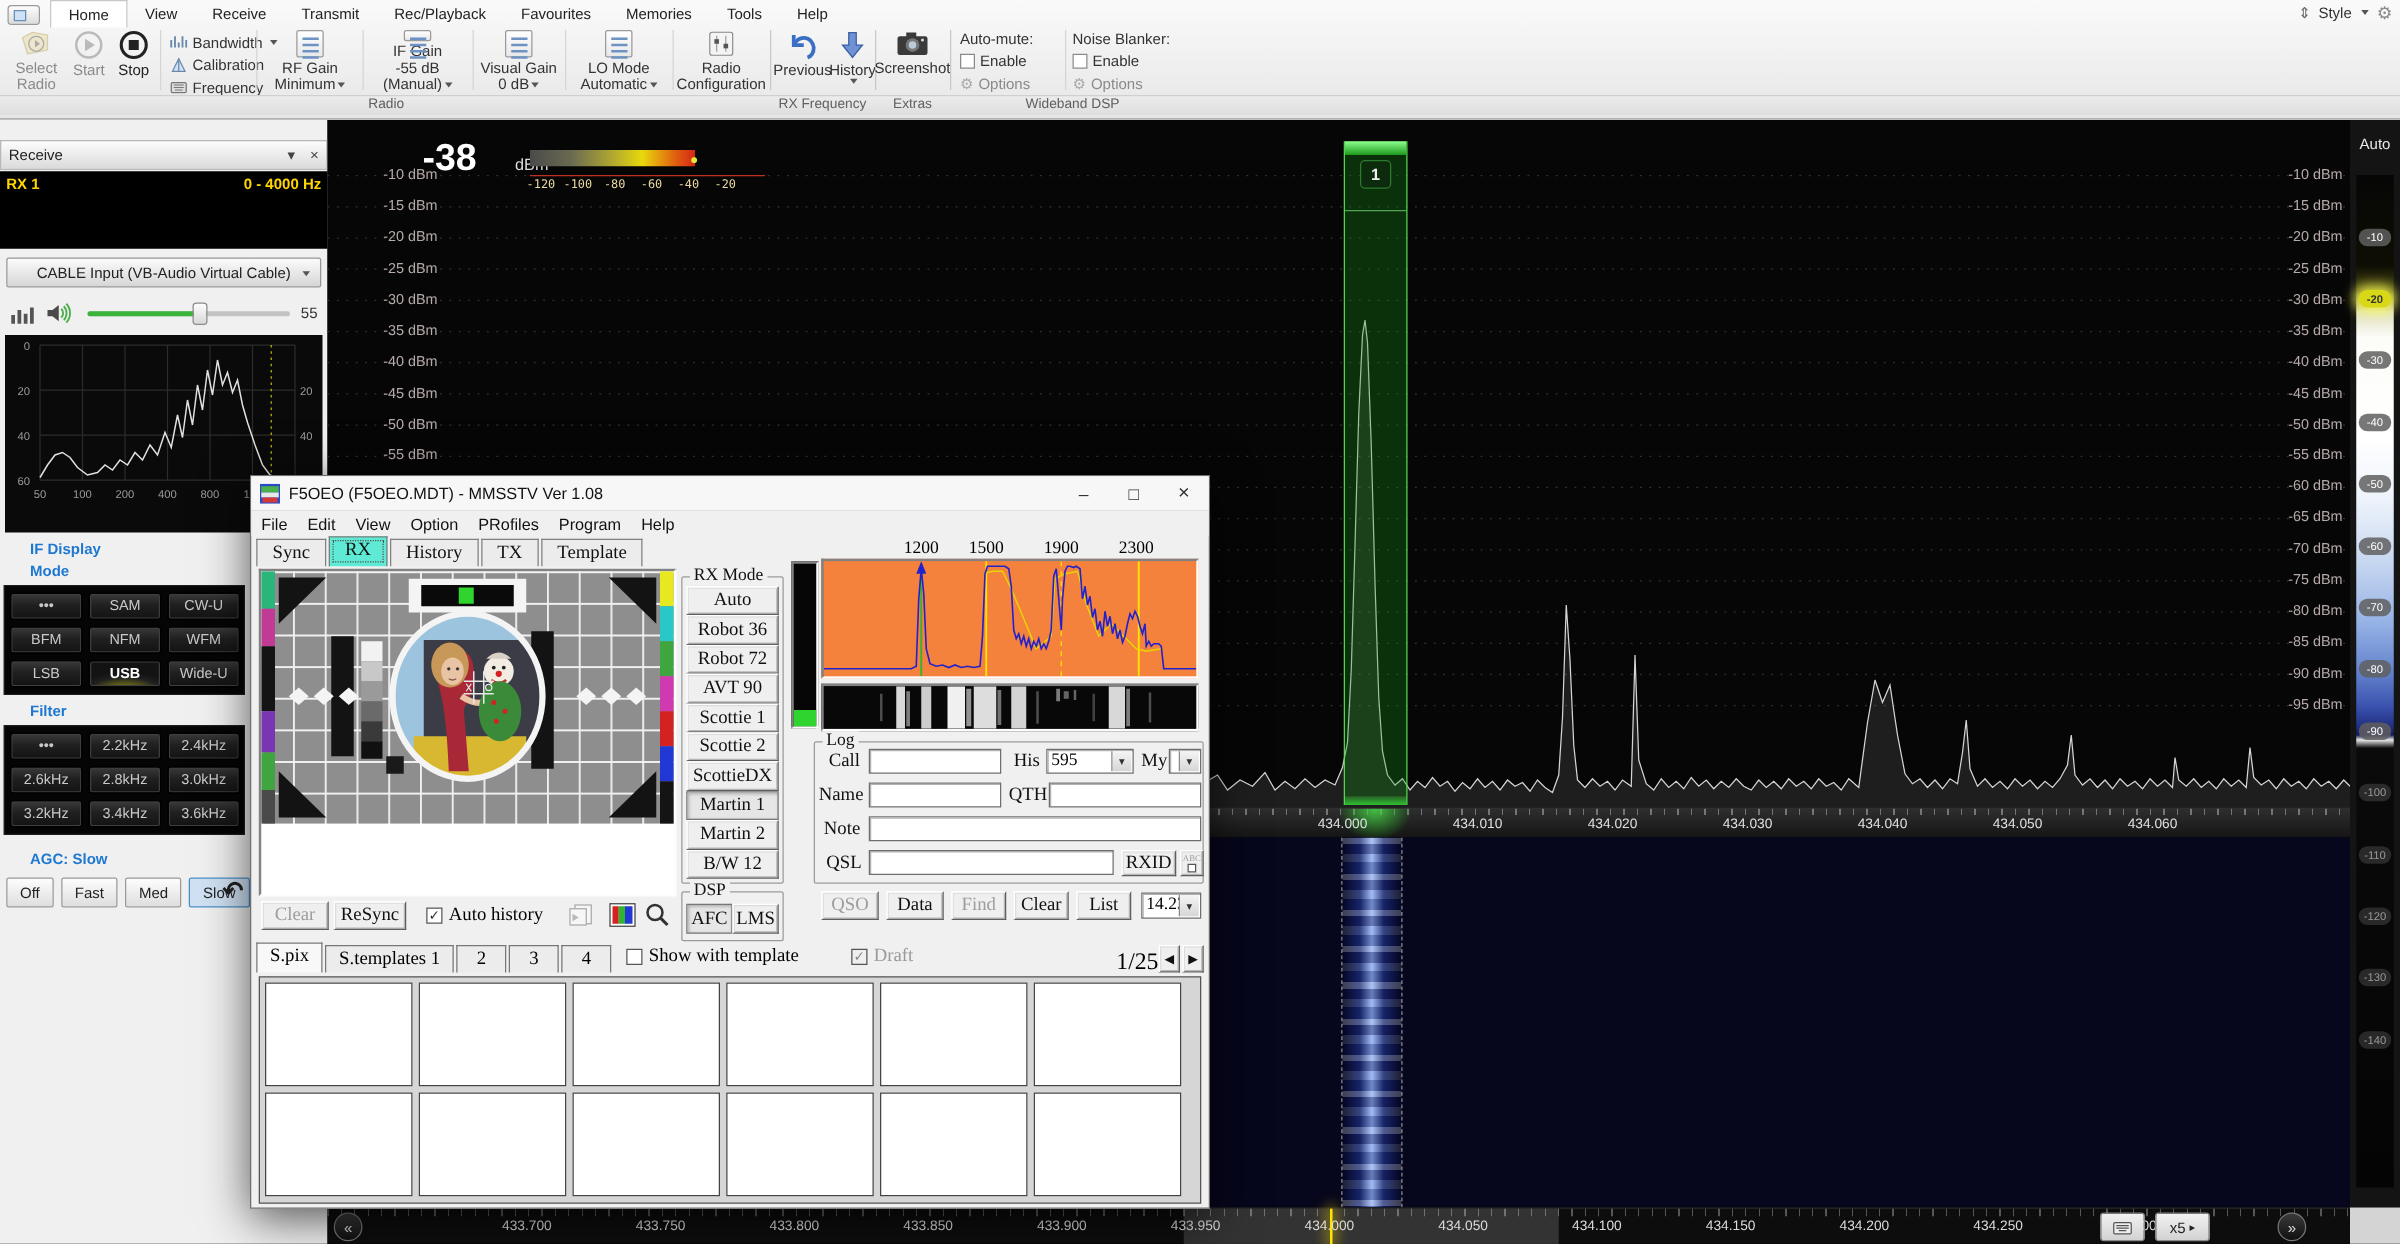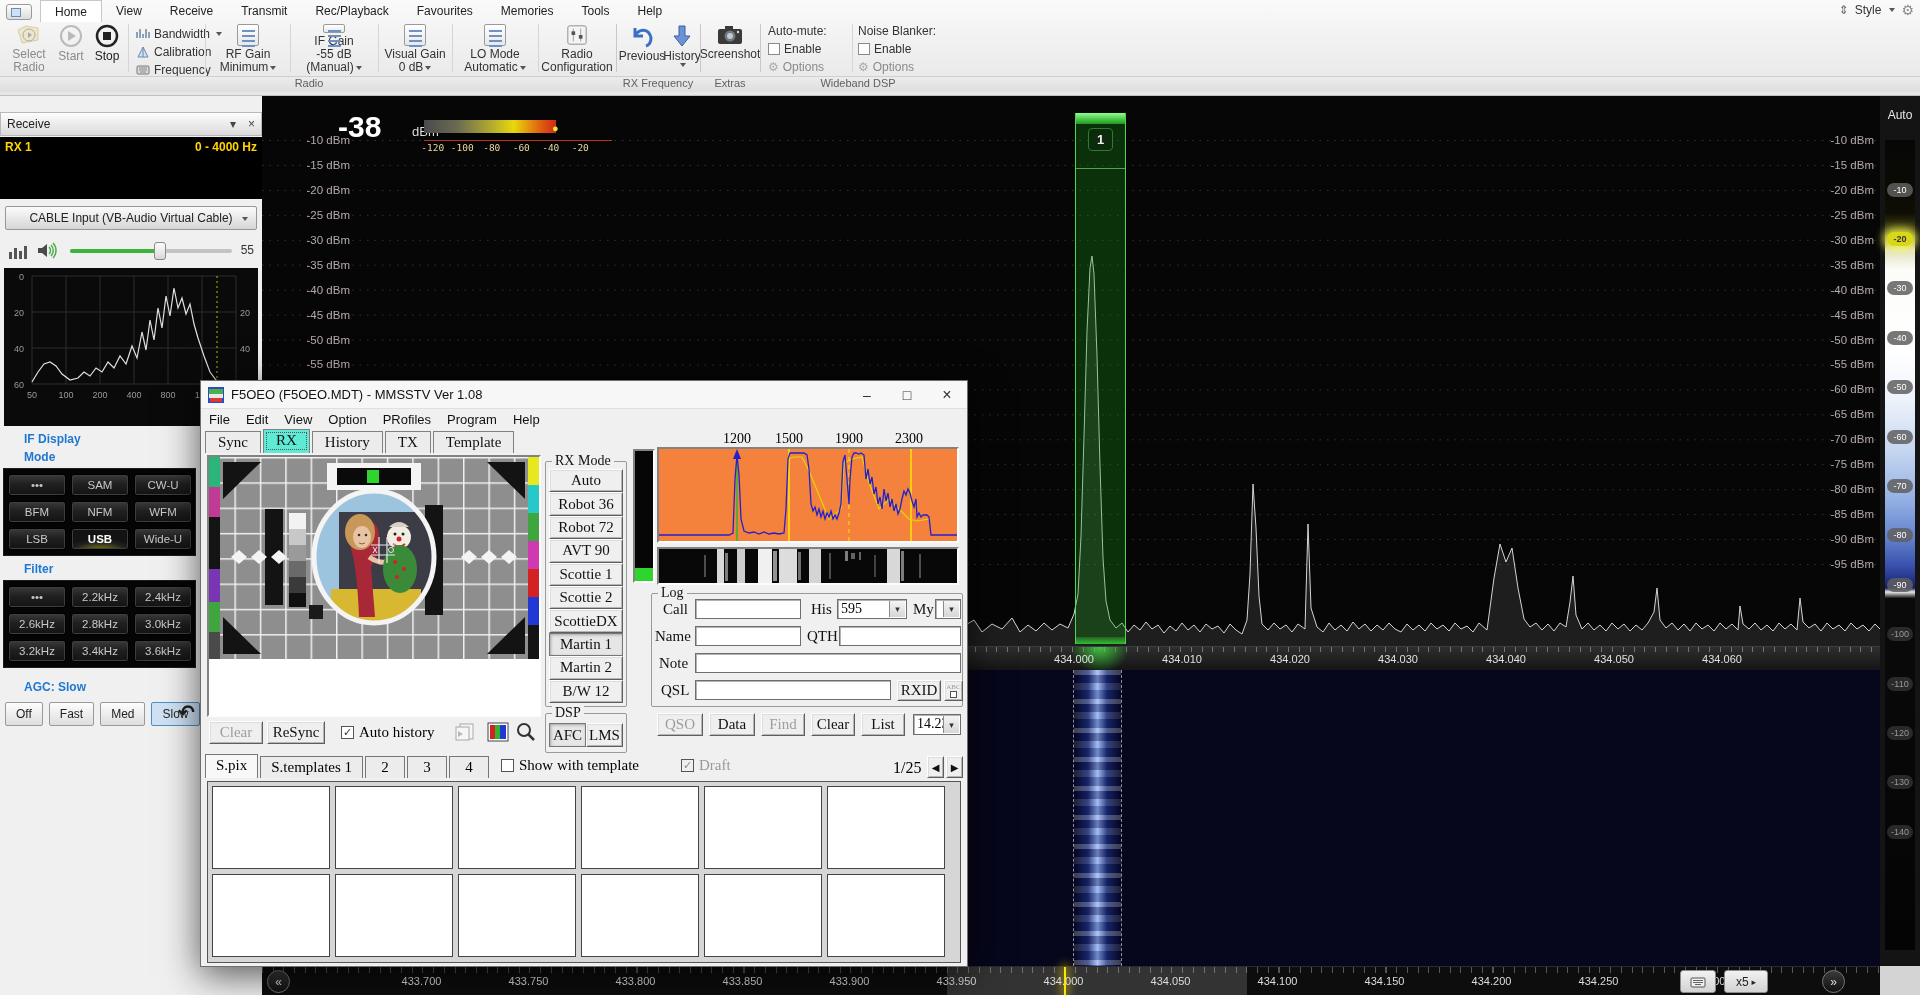--- a/index.html
+++ b/index.html
@@ -827,21 +827,21 @@
       <div class="btab">4</div>
     </div>
   <div class="abs" style="left:300px;top:376px;display:flex;align-items:center;gap:5px;font-size:15px;">
     <span class="mcheck"></span>
     <span>Show with template</span>
   </div>
   <div class="abs" style="left:480px;top:376px;display:flex;align-items:center;gap:5px;font-size:15px;color:#9a9a9a;">
     <span class="mcheck checked-dim">✓</span>
     <span>Draft</span>
   </div>
-  <span class="abs" style="left:692px;top:378px;font-size:16px;">1/25</span>
+  <span class="abs" style="left:692px;top:378px;font-size:19px;">1/25</span>
   <div class="abs b3d" style="left:726px;top:375px;width:17px;height:22px;font-size:10px;">◀</div>
   <div class="abs b3d" style="left:745px;top:375px;width:17px;height:22px;font-size:10px;">▶</div>
 
   <div id="thumbpanel">
     <div class="thumb"></div>
       <div class="thumb"></div>
       <div class="thumb"></div>
       <div class="thumb"></div>
       <div class="thumb"></div>
       <div class="thumb"></div>

